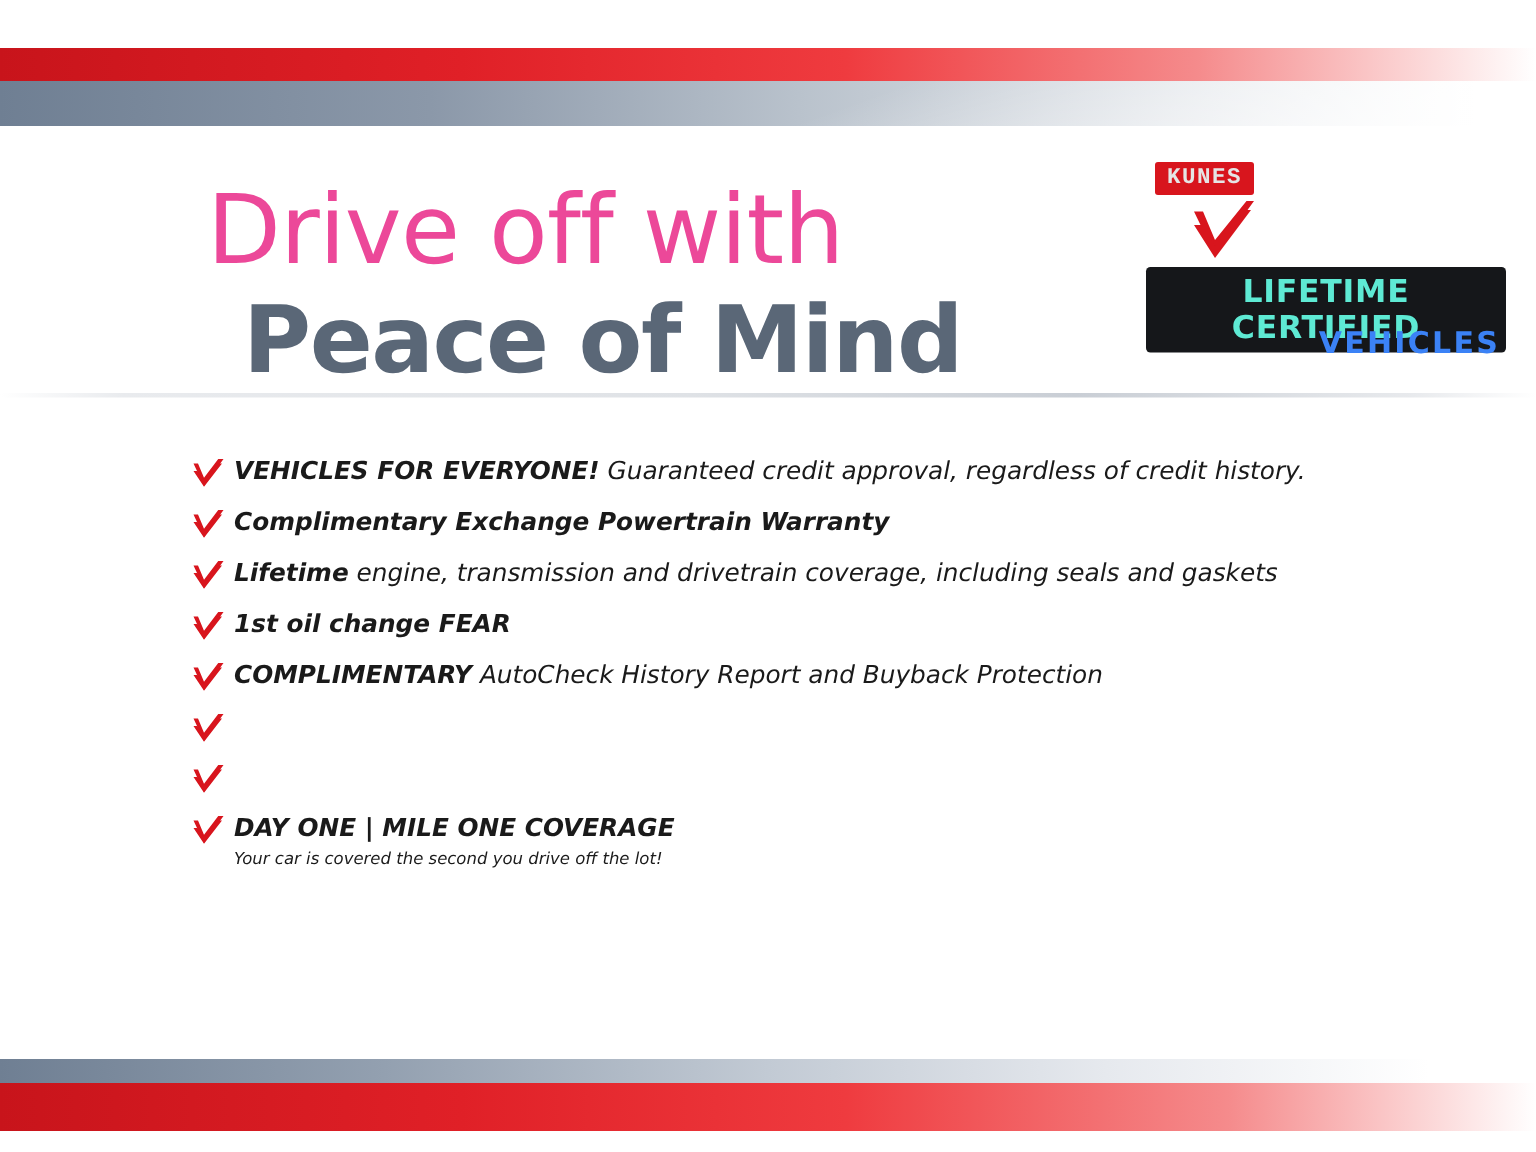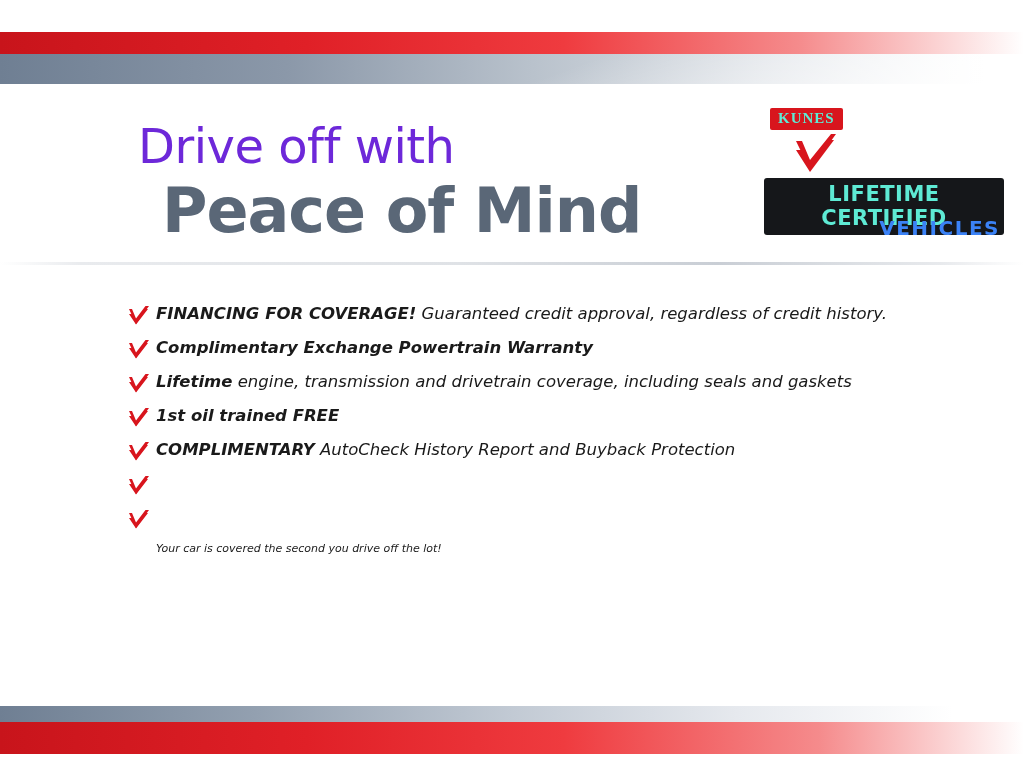--- a/index.html
+++ b/index.html
@@ -77,23 +77,23 @@
 
   
   .headline {
     position: absolute;
     left: 138px;
     top: 122px;
     width: 620px;
   }
   .headline .line1 {
     font-family: "DejaVu Sans", sans-serif;
-    font-size: 48px;
+    font-size: 64px;
     font-weight: 400;
-    color: #6d28d9;
+    color: #ec4899;
     letter-spacing: -0.5px;
     line-height: 1.0;
   }
   .headline .line2 {
     font-family: "DejaVu Sans", sans-serif;
     font-size: 62px;
     font-weight: 700;
     color: #5a6777;
     letter-spacing: -1px;
     line-height: 1.05;
@@ -116,22 +116,22 @@
     right: 20px;
     top: 108px;
     width: 240px;
     height: 140px;
   }
   .logo-kunes {
     position: absolute;
     left: 6px;
     top: 0px;
     background: #d8151d;
-    color: #5eead4;
-    font-family: Liberation Serif, serif;
+    color: #e5e5e5;
+    font-family: Liberation Mono, monospace;
     font-weight: 700;
     font-size: 15px;
     letter-spacing: 1px;
     padding: 2px 8px 3px 8px;
     border-radius: 2px;
   }
   .logo-nofear {
     position: absolute;
     left: 0px;
     top: 20px;
@@ -247,21 +247,21 @@
 
   <div class="bullets">
 
     <div class="bullet-row">
       <span class="bullet-check">
         <svg viewBox="0 0 22 20" width="22" height="20">
             <path d="M1 4 L8 19 L21 1 L17.5 1 L8 13.5 L4 4 Z" fill="#d8151d"></path>
             <path d="M1 9 L8 19.5 L20 4 L17 4 L8 15 L3.6 9 Z" fill="#d8151d"></path>
           </svg>
       </span>
-      <span class="bullet-text"><span class="b">FINANCING FOR COVERAGE!</span><span> Guaranteed credit approval, regardless of credit history.</span></span>
+      <span class="bullet-text"><span class="b">VEHICLES FOR EVERYONE!</span><span> Guaranteed credit approval, regardless of credit history.</span></span>
     </div>
 
     <div class="bullet-row">
       <span class="bullet-check">
         <svg viewBox="0 0 22 20" width="22" height="20">
             <path d="M1 4 L8 19 L21 1 L17.5 1 L8 13.5 L4 4 Z" fill="#d8151d"></path>
             <path d="M1 9 L8 19.5 L20 4 L17 4 L8 15 L3.6 9 Z" fill="#d8151d"></path>
           </svg>
       </span>
       <span class="bullet-text"><span class="b">Complimentary Exchange Powertrain Warranty</span><span></span></span>
@@ -277,21 +277,21 @@
       <span class="bullet-text"><span class="b">Lifetime</span><span> engine, transmission and drivetrain coverage, including seals and gaskets</span></span>
     </div>
 
     <div class="bullet-row">
       <span class="bullet-check">
         <svg viewBox="0 0 22 20" width="22" height="20">
             <path d="M1 4 L8 19 L21 1 L17.5 1 L8 13.5 L4 4 Z" fill="#d8151d"></path>
             <path d="M1 9 L8 19.5 L20 4 L17 4 L8 15 L3.6 9 Z" fill="#d8151d"></path>
           </svg>
       </span>
-      <span class="bullet-text"><span class="b">1st oil trained FREE</span><span></span></span>
+      <span class="bullet-text"><span class="b">1st oil change FEAR</span><span></span></span>
     </div>
 
 
     <div class="bullet-row">
       <span class="bullet-check">
         <svg viewBox="0 0 22 20" width="22" height="20">
             <path d="M1 4 L8 19 L21 1 L17.5 1 L8 13.5 L4 4 Z" fill="#d8151d"></path>
             <path d="M1 9 L8 19.5 L20 4 L17 4 L8 15 L3.6 9 Z" fill="#d8151d"></path>
           </svg>
       </span>
@@ -310,20 +310,29 @@
     <div class="bullet-row">
       <span class="bullet-check">
         <svg viewBox="0 0 22 20" width="22" height="20">
             <path d="M1 4 L8 19 L21 1 L17.5 1 L8 13.5 L4 4 Z" fill="#d8151d"></path>
             <path d="M1 9 L8 19.5 L20 4 L17 4 L8 15 L3.6 9 Z" fill="#d8151d"></path>
           </svg>
       </span>
     </div>
 
     <div>
+      <div class="bullet-row" style="margin-bottom:0;">
+        <span class="bullet-check">
+          <svg viewBox="0 0 22 20" width="22" height="20">
+              <path d="M1 4 L8 19 L21 1 L17.5 1 L8 13.5 L4 4 Z" fill="#d8151d"></path>
+              <path d="M1 9 L8 19.5 L20 4 L17 4 L8 15 L3.6 9 Z" fill="#d8151d"></path>
+            </svg>
+        </span>
+        <span class="bullet-text"><span class="b">DAY ONE | MILE ONE COVERAGE</span><span></span></span>
+      </div>
       <div class="bullet-sub">Your car is covered the second you drive off the lot!</div>
     </div>
 
   </div>
 
   <div class="bottom-gray-band"></div>
   <div class="bottom-red-band"></div>
   <div class="bottom-white-strip"></div>
 
 </div>

